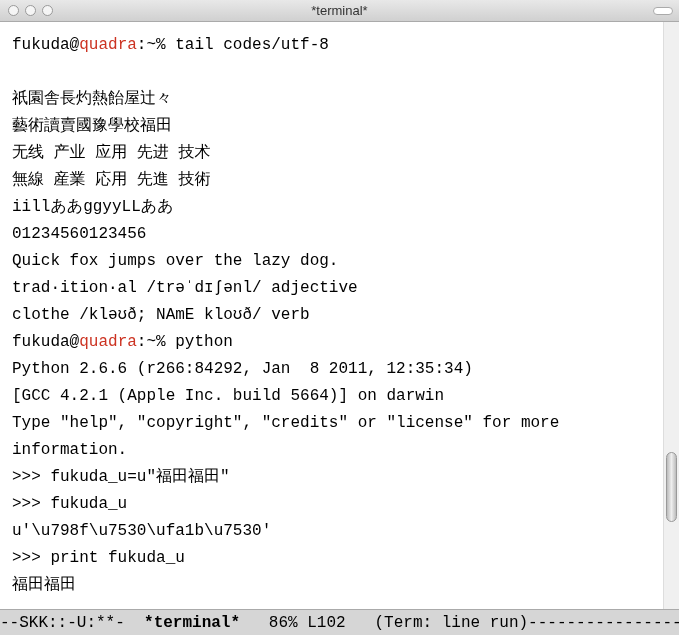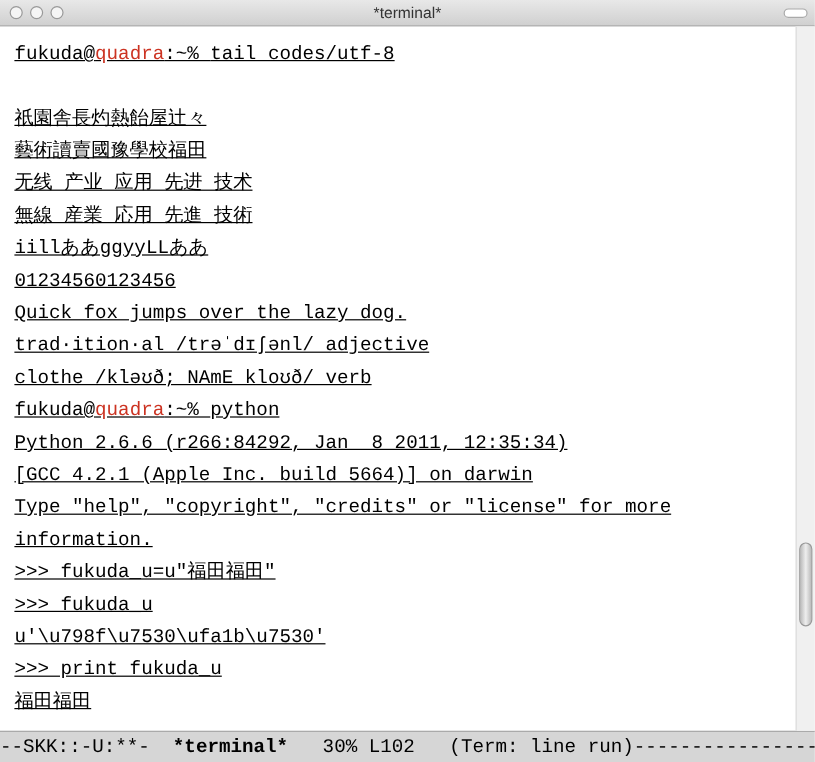--- a/index.html
+++ b/index.html
@@ -45,21 +45,20 @@
     width: 20px;
     height: 8px;
     border-radius: 5px;
     border: 1px solid #aaa;
     background: #fff;
   }
   .content-wrap {
     display: flex;
     height: 587px;
     background: #fff;
-    text-decoration: underline;
   }
   .terminal {
     flex: 1;
     padding: 10px 6px 6px 12px;
     font-family: "Menlo", "Consolas", "Courier New", monospace;
     font-size: 16px;
     line-height: 27px;
     color: #000;
     white-space: pre-wrap;
     overflow: hidden;
@@ -127,13 +126,13 @@
 <span>&gt;&gt;&gt; fukuda_u=u"福田福田"</span>
 <span>&gt;&gt;&gt; fukuda_u</span>
 <span>u'\u798f\u7530\ufa1b\u7530'</span>
 <span>&gt;&gt;&gt; print fukuda_u</span>
 <span>福田福田</span></div>
   <div class="scrollbar-track">
     <div class="scrollbar-thumb"></div>
   </div>
 </div>
 
-<div class="modeline"><span>--SKK::-U:**-  </span><span class="buf">*terminal*</span><span>   30% L102   (Term: line run)</span><span>-----------------</span></div>
+<div class="modeline"><span>--SKK::-U:**-  </span><span class="buf">*terminal*</span><span>   86% L102   (Term: line run)</span><span>-----------------</span></div>
 
 </body></html>

